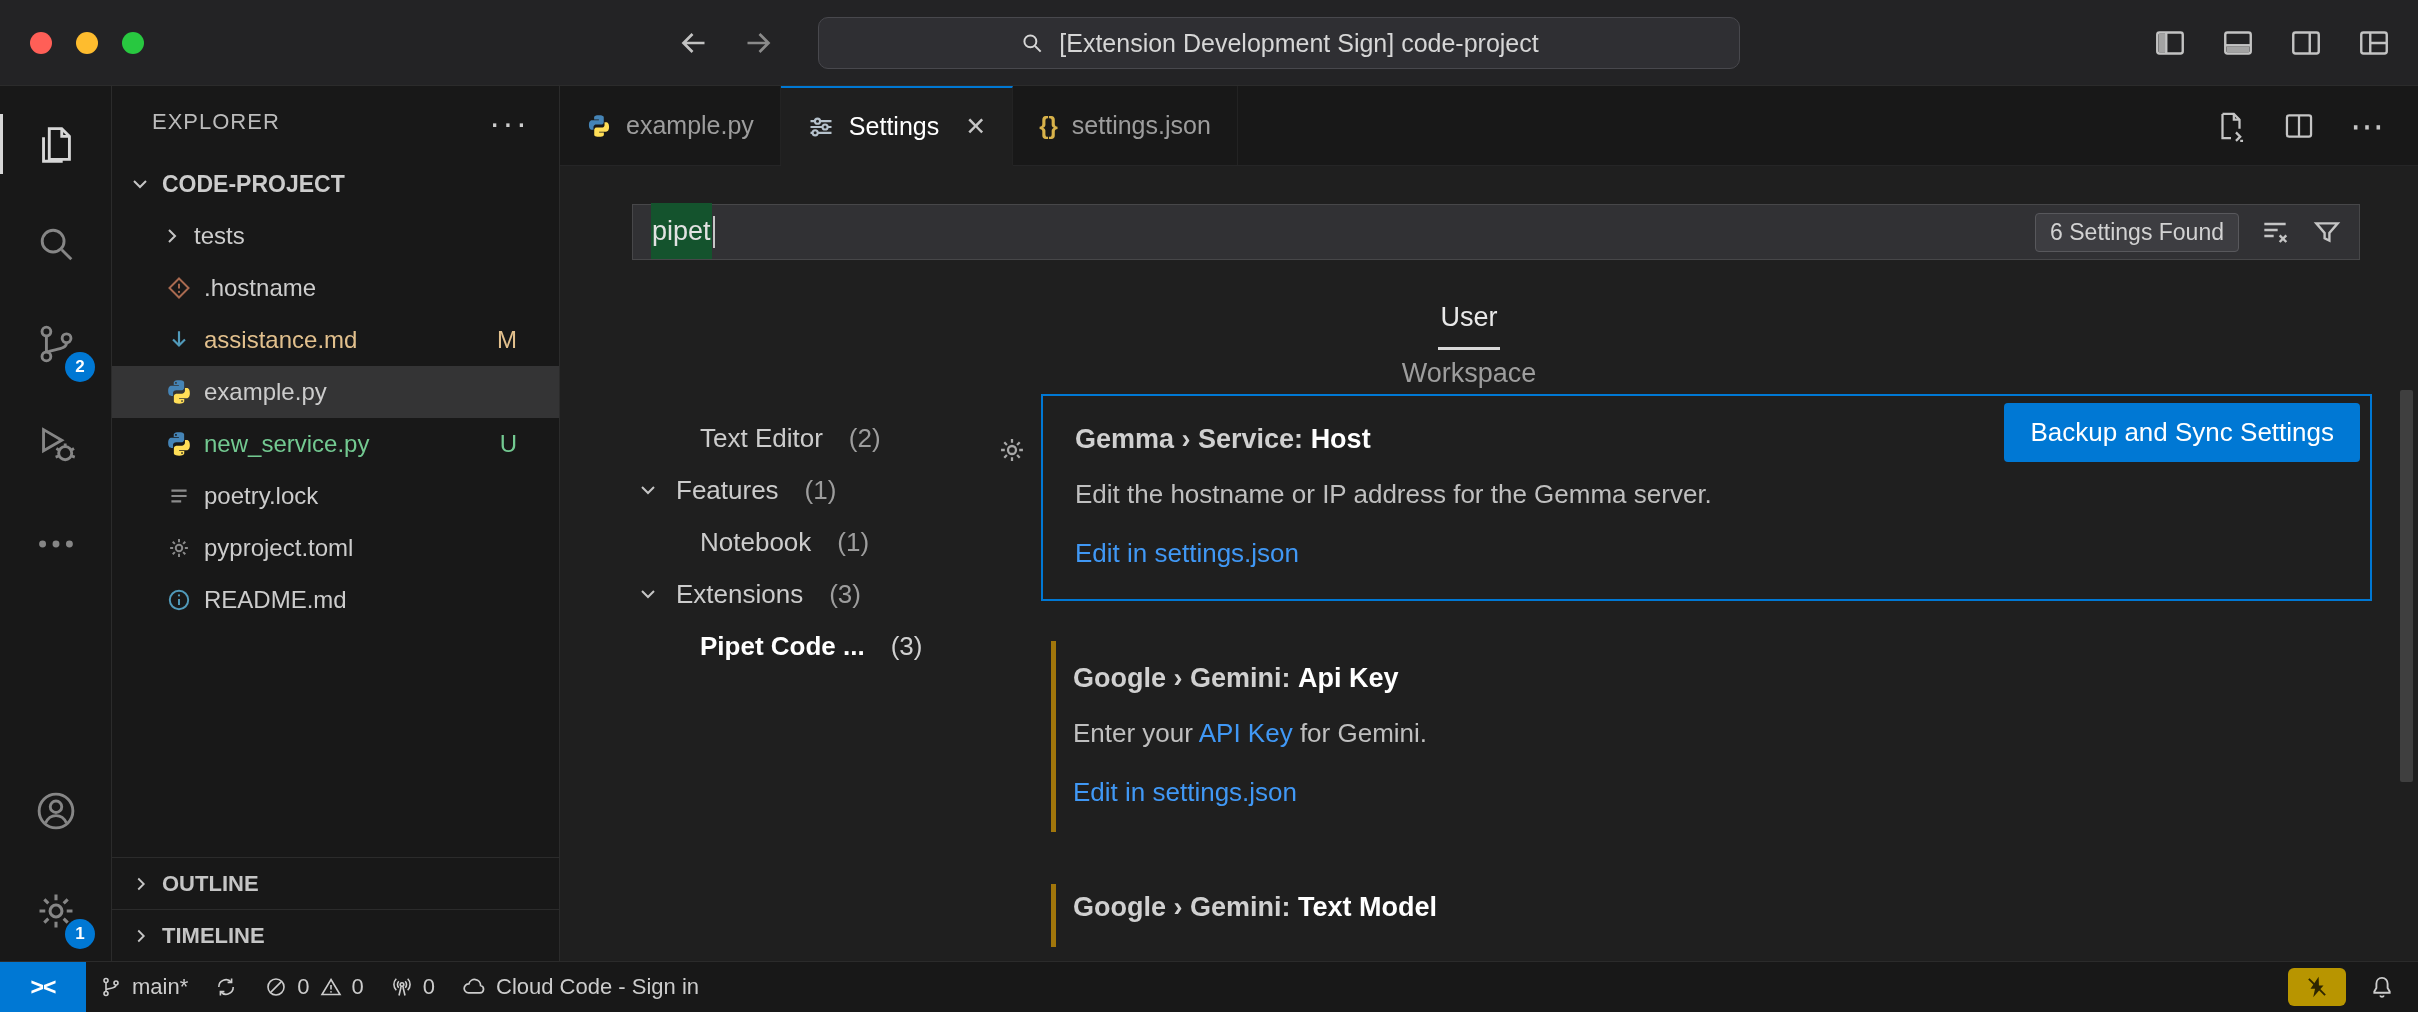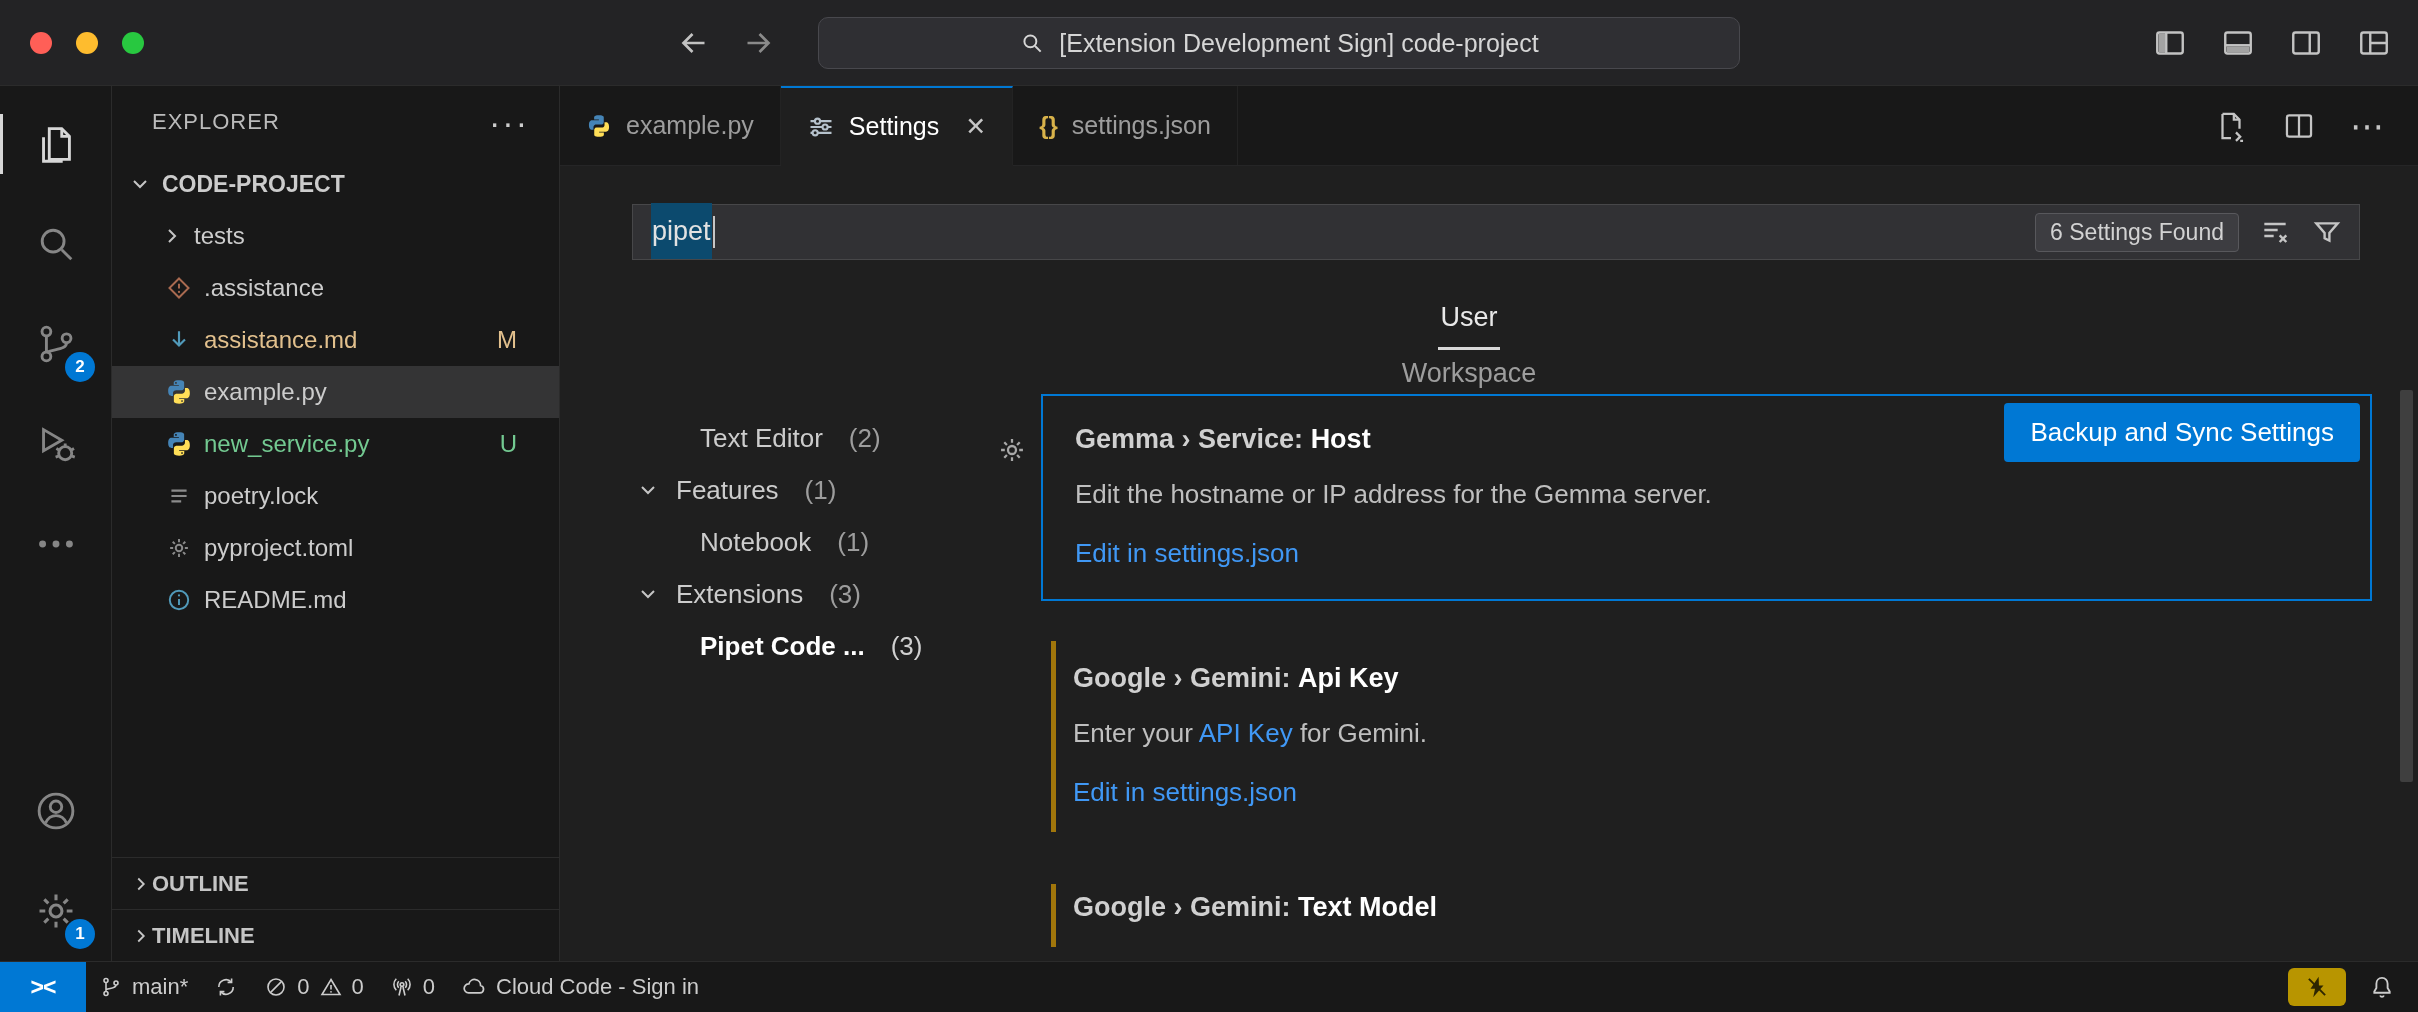--- a/index.html
+++ b/index.html
@@ -56,41 +56,41 @@
   .trow .twist { color:#c5c5c5; flex:0 0 auto; }
   .root-row { font-weight:700; font-size:23px; color:#cccccc; }
   .folder-row { padding-left:48px; }
   .file-row { padding-left:52px; }
   .ficon { width:30px; display:flex; justify-content:center; flex:0 0 auto; }
   .fname { white-space:nowrap; }
   .selected-row { background:#343435; }
   .git-mod { color:#e2c08d; } .git-untracked { color:#73c991; }
   .badge-letter { margin-left:auto; margin-right:42px; font-size:24px; }
   .spacer { flex:1; }
-  .section-row { height:52px; border-top:1px solid #2b2b2b; display:flex; align-items:center; padding-left:18px; font-weight:700; font-size:22px; color:#c5c5c5; cursor:pointer; }
+  .section-row { height:52px; border-top:1px solid #2b2b2b; display:flex; align-items:center; gap:10px; padding-left:18px; font-weight:700; font-size:22px; color:#c5c5c5; cursor:pointer; }
 
   
   .editor { flex:1; min-width:0; display:flex; flex-direction:column; background:#1f1f1f; }
   .tabbar { height:80px; background:#181818; display:flex; align-items:stretch; border-bottom:1px solid #252526; }
   .tab { display:flex; align-items:center; gap:14px; padding:0 26px; font-size:25px; color:#9d9d9d; border-right:1px solid #232323; cursor:pointer; position:relative; }
   .tab.active { background:#1f1f1f; color:#ffffff; border-top:2px solid #0078d4; border-bottom:1px solid #1f1f1f; margin-bottom:-1px; }
   .tab .close { margin-left:12px; color:#c5c5c5; font-size:25px; }
   .braces { color:#d8b24a; font-weight:700; font-size:24px; }
   .tab-actions { margin-left:auto; display:flex; align-items:center; gap:34px; padding-right:32px; color:#c5c5c5; }
   .tab-actions .more { font-size:34px; letter-spacing:2px; }
 
   .settings { position:relative; flex:1; overflow:hidden; }
 
   .search-bar {
     position:absolute; left:72px; right:58px; top:38px; height:56px;
     background:#313134; border:1px solid #474749;
     display:flex; align-items:center; padding:0 16px 0 18px; font-size:27px; cursor:text;
   }
   .search-text { color:#e2e2e2; }
-  .search-text .sel { background:#0c4a6e; padding:13px 1px; }
+  .search-text .sel { background:#14532d; padding:13px 1px; }
   .caret { display:inline-block; width:2px; height:32px; background:#c6c6c6; vertical-align:middle; margin-left:1px; }
   .search-right { margin-left:auto; display:flex; align-items:center; gap:20px; color:#c5c5c5; }
   .results-badge { background:#3d3d41; border:1px solid #58585c; border-radius:4px; padding:5px 14px; font-size:23px; color:#d2d2d2; }
 
   .scope-row { position:absolute; left:72px; right:58px; top:128px; height:70px; display:flex; align-items:center;flex-direction:column; }
   .scope-tab { font-size:27px; color:#9d9d9d; margin-right:54px; padding:8px 2px 14px 2px; cursor:pointer; }
   .scope-tab.active { color:#e8e8e8; border-bottom:3px solid #d8d8d8; }
   .sync-btn {
     margin-left:auto; background:#0078d4; color:#ffffff; font-size:26px;
     padding:14px 26px; border-radius:4px; border:none; cursor:pointer;
@@ -274,21 +274,21 @@
       </div>
 
       <div class="trow file-row">
         <span class="ficon">
           <svg width="26" height="26" viewBox="0 0 24 24" fill="none" stroke="#a96a50" stroke-width="1.8">
               <path d="M12 3.2l8.8 8.8-8.8 8.8L3.2 12z"></path>
               <path d="M12 8v4.5"></path>
               <circle cx="12" cy="15.6" r="1" fill="#a96a50" stroke="none"></circle>
             </svg>
         </span>
-        <span class="fname">.assistance</span>
+        <span class="fname">.hostname</span>
       </div>
 
       <div class="trow file-row">
         <span class="ficon">
           <svg width="26" height="26" viewBox="0 0 24 24" fill="none" stroke="#519aba" stroke-width="2">
               <path d="M12 4v12M6.5 11.5L12 17l5.5-5.5"></path>
             </svg>
         </span>
         <span class="fname git-mod">assistance.md</span>
         <span class="badge-letter git-mod">M</span>

